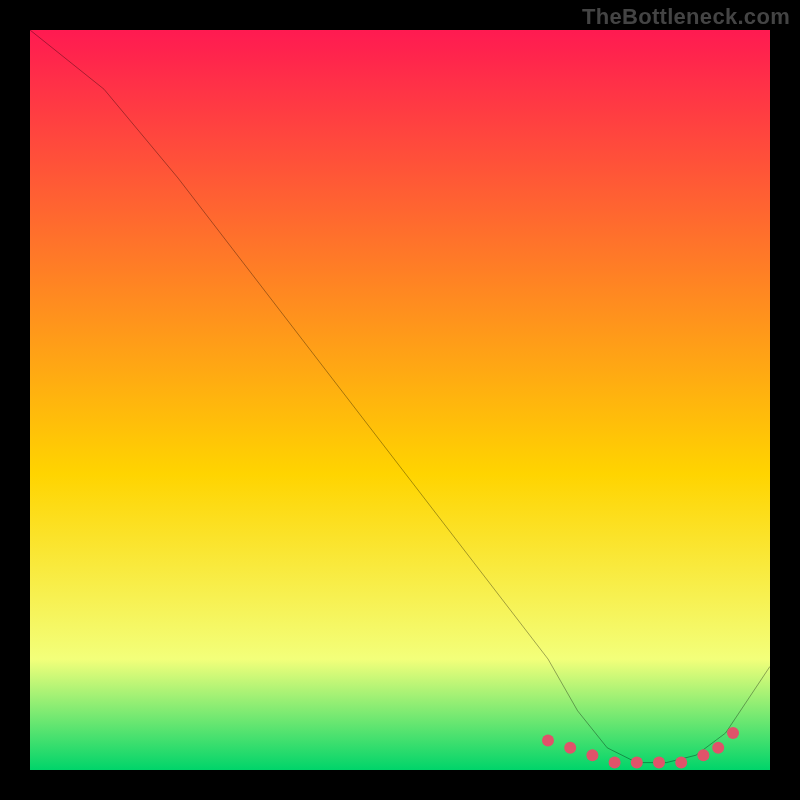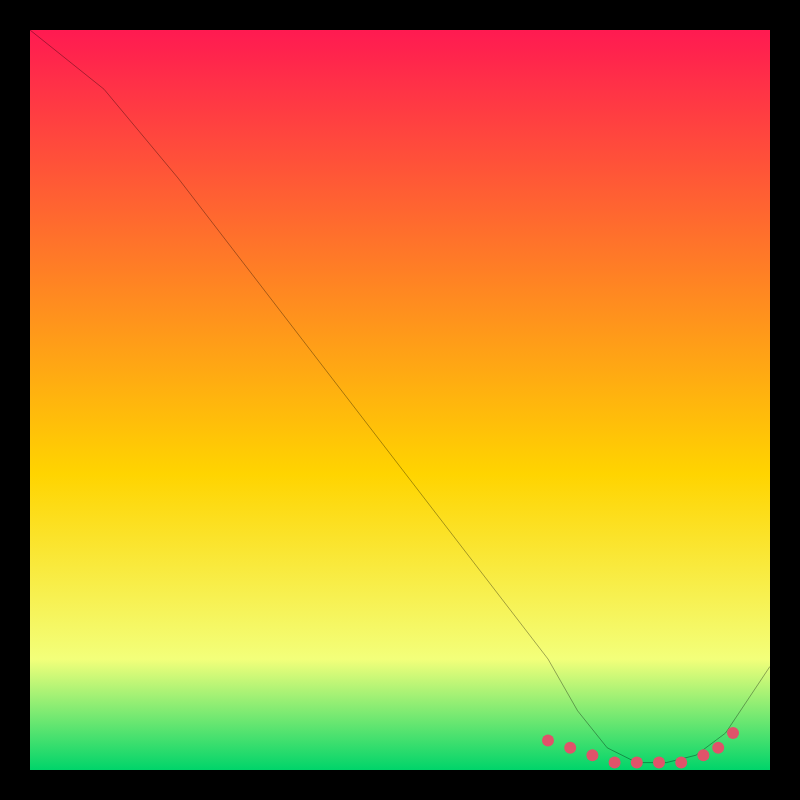--- a/index.html
+++ b/index.html
@@ -38,20 +38,21 @@
     width: 740px;
     height: 740px;
     display: block;
   }
 </style>
 </head>
 <body>
 
 <div class="stage">
 
+  <div class="watermark">TheBottleneck.com</div>
 
   <div class="plot">
     <svg viewBox="0 0 100 100" preserveAspectRatio="none">
       <defs>
         <linearGradient id="bg-grad" x1="0" y1="0" x2="0" y2="1">
           <stop id="g0" offset="0%" stop-color="#ff1a51"></stop>
           <stop id="g1" offset="60%" stop-color="#ffd400"></stop>
           <stop id="g2" offset="85%" stop-color="#f3ff7a"></stop>
           <stop id="g3" offset="100%" stop-color="#00d46a"></stop>
         </linearGradient>

